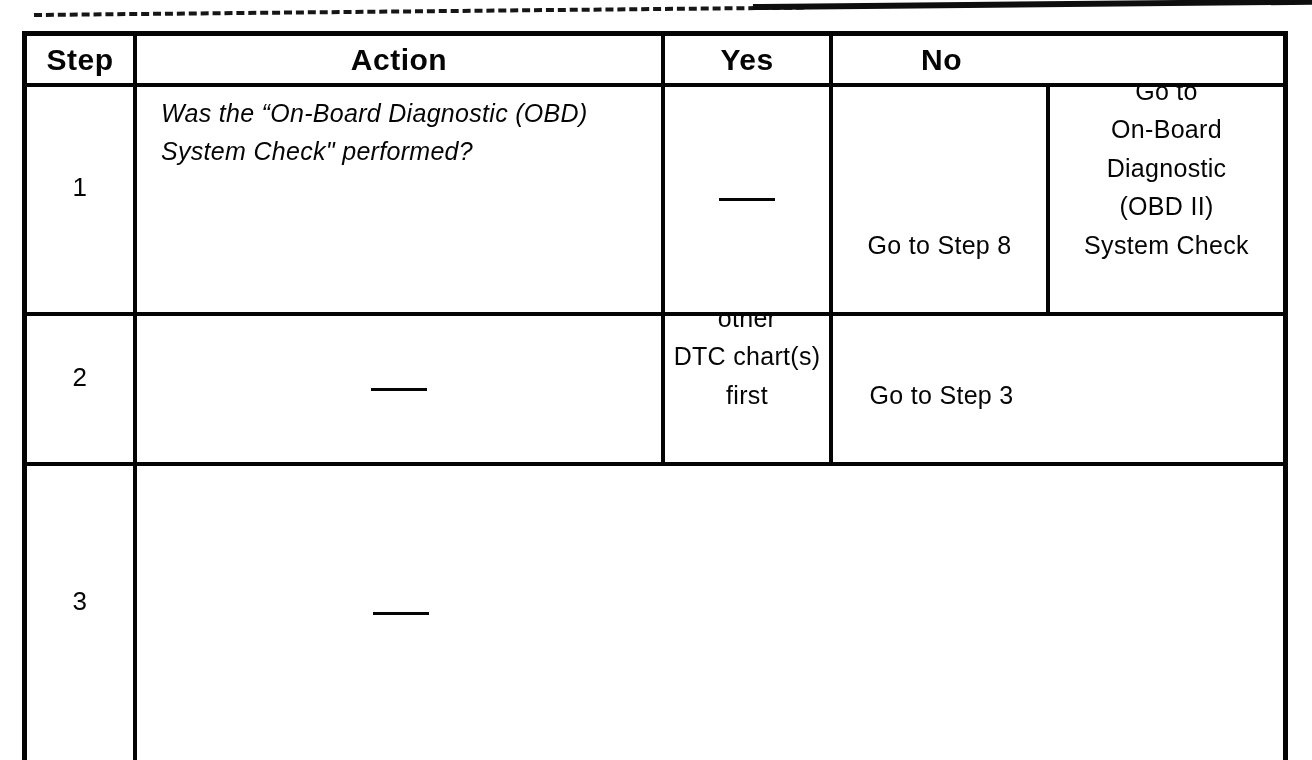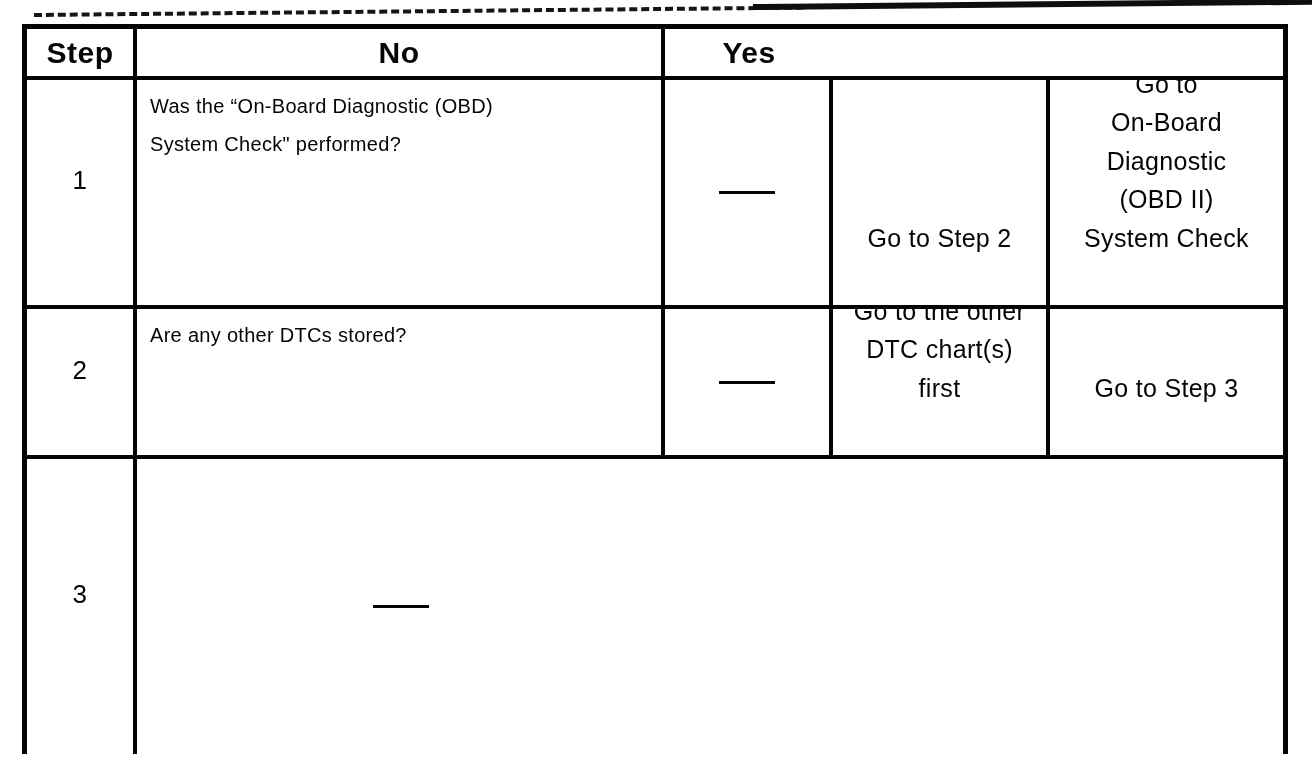--- a/index.html
+++ b/index.html
@@ -6,42 +6,42 @@
   html,body { width:1312px; height:760px; background:#ffffff; overflow:hidden; }
   body { position:relative; font-family:"Liberation Sans", sans-serif; color:#050505; }
 
   
   .artifact { position:absolute; left:34px; top:13px; width:1284px; height:6px;
               transform:rotate(-0.55deg); transform-origin:left center; }
   .artifact .a-dash { position:absolute; left:0; top:0; width:60%; border-top:4px dashed #161616; }
   .artifact .a-solid { position:absolute; right:0; top:-2px; width:44%; height:6px; background:#0e0e0e; }
 
   
-  .tbl { position:absolute; left:22px; top:24px; width:1266px;
+  .tbl { position:absolute; left:22px; top:31px; width:1266px;
          border:5px solid #040404; border-bottom:none; background:#fff; }
   .row { display:grid; grid-template-columns:110px 528px 168px 217px 233px;
          border-bottom:4px solid #040404; }
   .row:last-child { border-bottom:none; }
   .r-head { height:51px; }
   .r-1 { height:229px; }
   .r-2 { height:150px; }
   .r-3 { height:295px; }
 
   .cell { border-right:4px solid #040404; overflow:hidden; }
   .cell:last-child { border-right:none; }
 
   
   .hcell { display:flex; align-items:center; justify-content:center;
            font-weight:bold; font-size:30px; letter-spacing:0.5px; }
 
   
   .step-cell { display:flex; align-items:center; justify-content:center; }
   .step-num { font-size:26px; letter-spacing:0.3px; transform:translateY(-12px); }
 
-  .action-cell { padding:7px 34px 0 13px; font-size:20px; letter-spacing:0.3px; line-height:38px; }
+  .action-cell { padding:7px 34px 0 24px; font-size:25px; letter-spacing:0.3px; line-height:38px;font-style:italic; }
   .action-block { white-space:pre-wrap; margin-bottom:9px; }
 
   .values-cell { display:flex; align-items:center; justify-content:center; }
   .dash { display:inline-block; width:56px; height:3px; background:#050505;
           font-size:0; line-height:0; overflow:hidden; }
 
   .yesno-cell { display:flex; flex-direction:column; justify-content:flex-end; align-items:center;
                 padding-bottom:48px; }
   .yn-text { white-space:pre-line; text-align:center; font-size:25px; letter-spacing:0.3px; line-height:38.5px; }
 </style>
@@ -50,53 +50,51 @@
 
 <div class="artifact">
   <div class="a-dash"></div>
   <div class="a-solid"></div>
 </div>
 
 <div class="tbl">
 
   <div class="row r-head">
     <div class="cell hcell">Step</div>
+    <div class="cell hcell">Action</div>
+    <div class="cell hcell">Yes</div>
     <div class="cell hcell">No</div>
-    <div class="cell hcell">Yes</div>
   </div>
 
   <div class="row r-1">
     <div class="cell step-cell">
       <span class="step-num">1</span>
     </div>
     <div class="cell action-cell">
       <div class="action-block">Was the “On-Board Diagnostic (OBD)
 System Check" performed?</div>
     </div>
     <div class="cell values-cell">
       <span class="dash">—</span>
     </div>
     <div class="cell yesno-cell">
-      <div class="yn-text">Go to Step 2</div>
+      <div class="yn-text">Go to Step 8</div>
     </div>
     <div class="cell yesno-cell">
       <div class="yn-text">Go to
 On-Board
 Diagnostic
 (OBD II)
 System Check</div>
     </div>
   </div>
 
   <div class="row r-2">
     <div class="cell step-cell">
       <span class="step-num">2</span>
-    </div>
-    <div class="cell action-cell">
-      <div class="action-block">Are any other DTCs stored?</div>
     </div>
     <div class="cell values-cell">
       <span class="dash">—</span>
     </div>
     <div class="cell yesno-cell">
       <div class="yn-text">Go to the other
 DTC chart(s)
 first</div>
     </div>
     <div class="cell yesno-cell">

